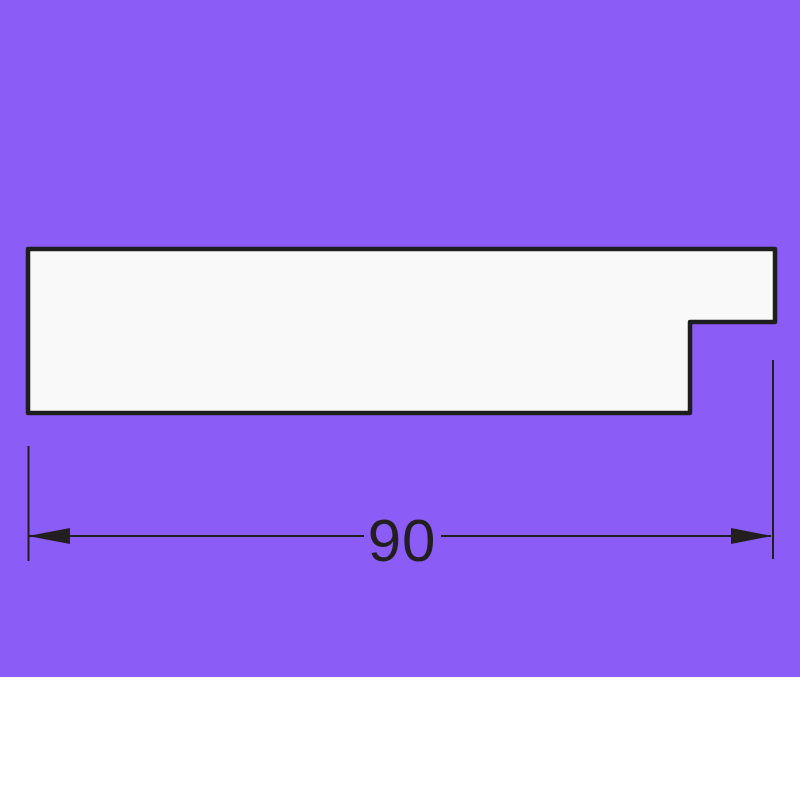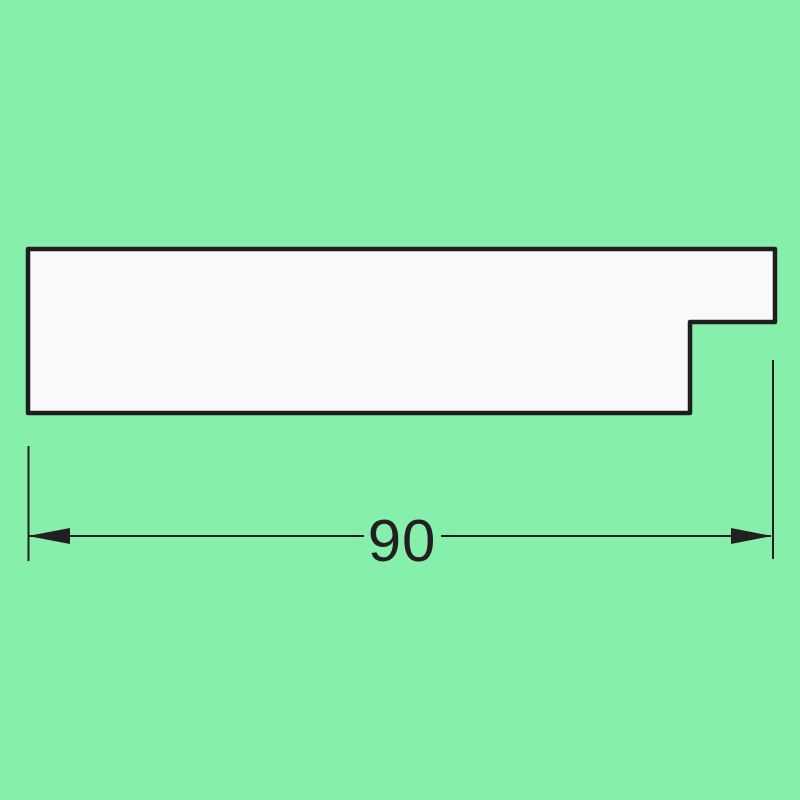--- a/index.html
+++ b/index.html
@@ -4,22 +4,22 @@
 <style>
   
   html, body {
     margin: 0;
     padding: 0;
     background: #ffffff;
   }
   .stage {
     position: relative;
     width: 800px;
-    height: 800px;
-    background: #86efac;
+    height: 677px;
+    background: #8b5cf6;
     overflow: hidden;
   }
   .drawing-svg {
     display: block;
     width: 800px;
     height: 800px;
   }
   .dim-label {
     font-family: "Liberation Sans", sans-serif;
     font-weight: 300;

